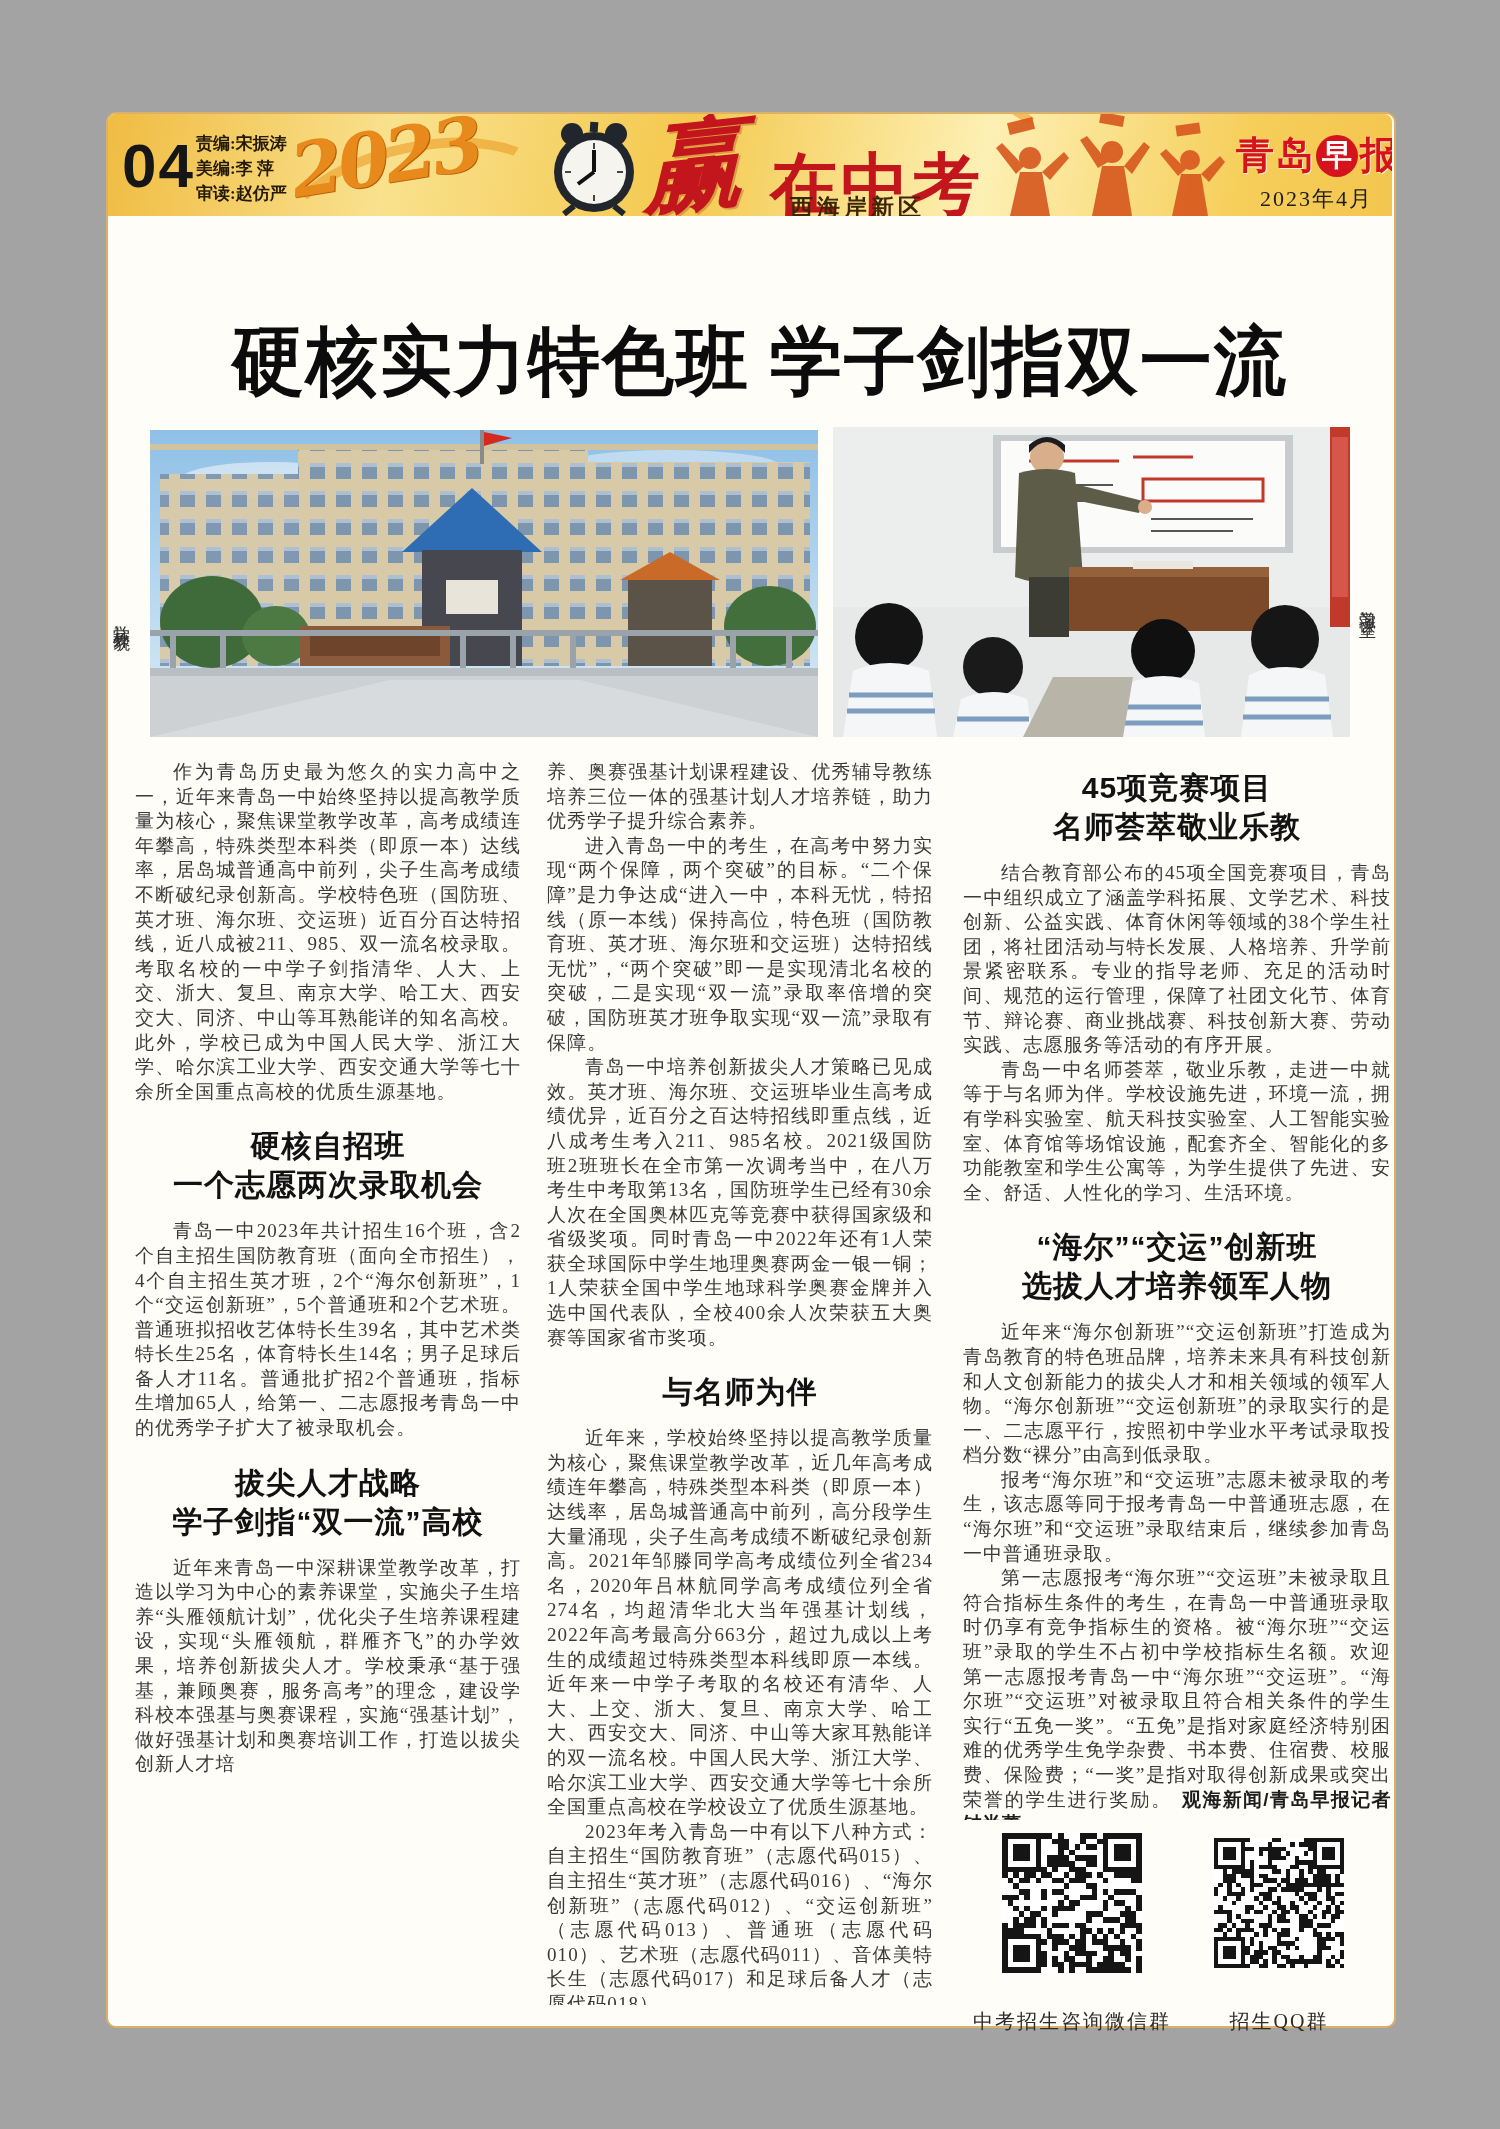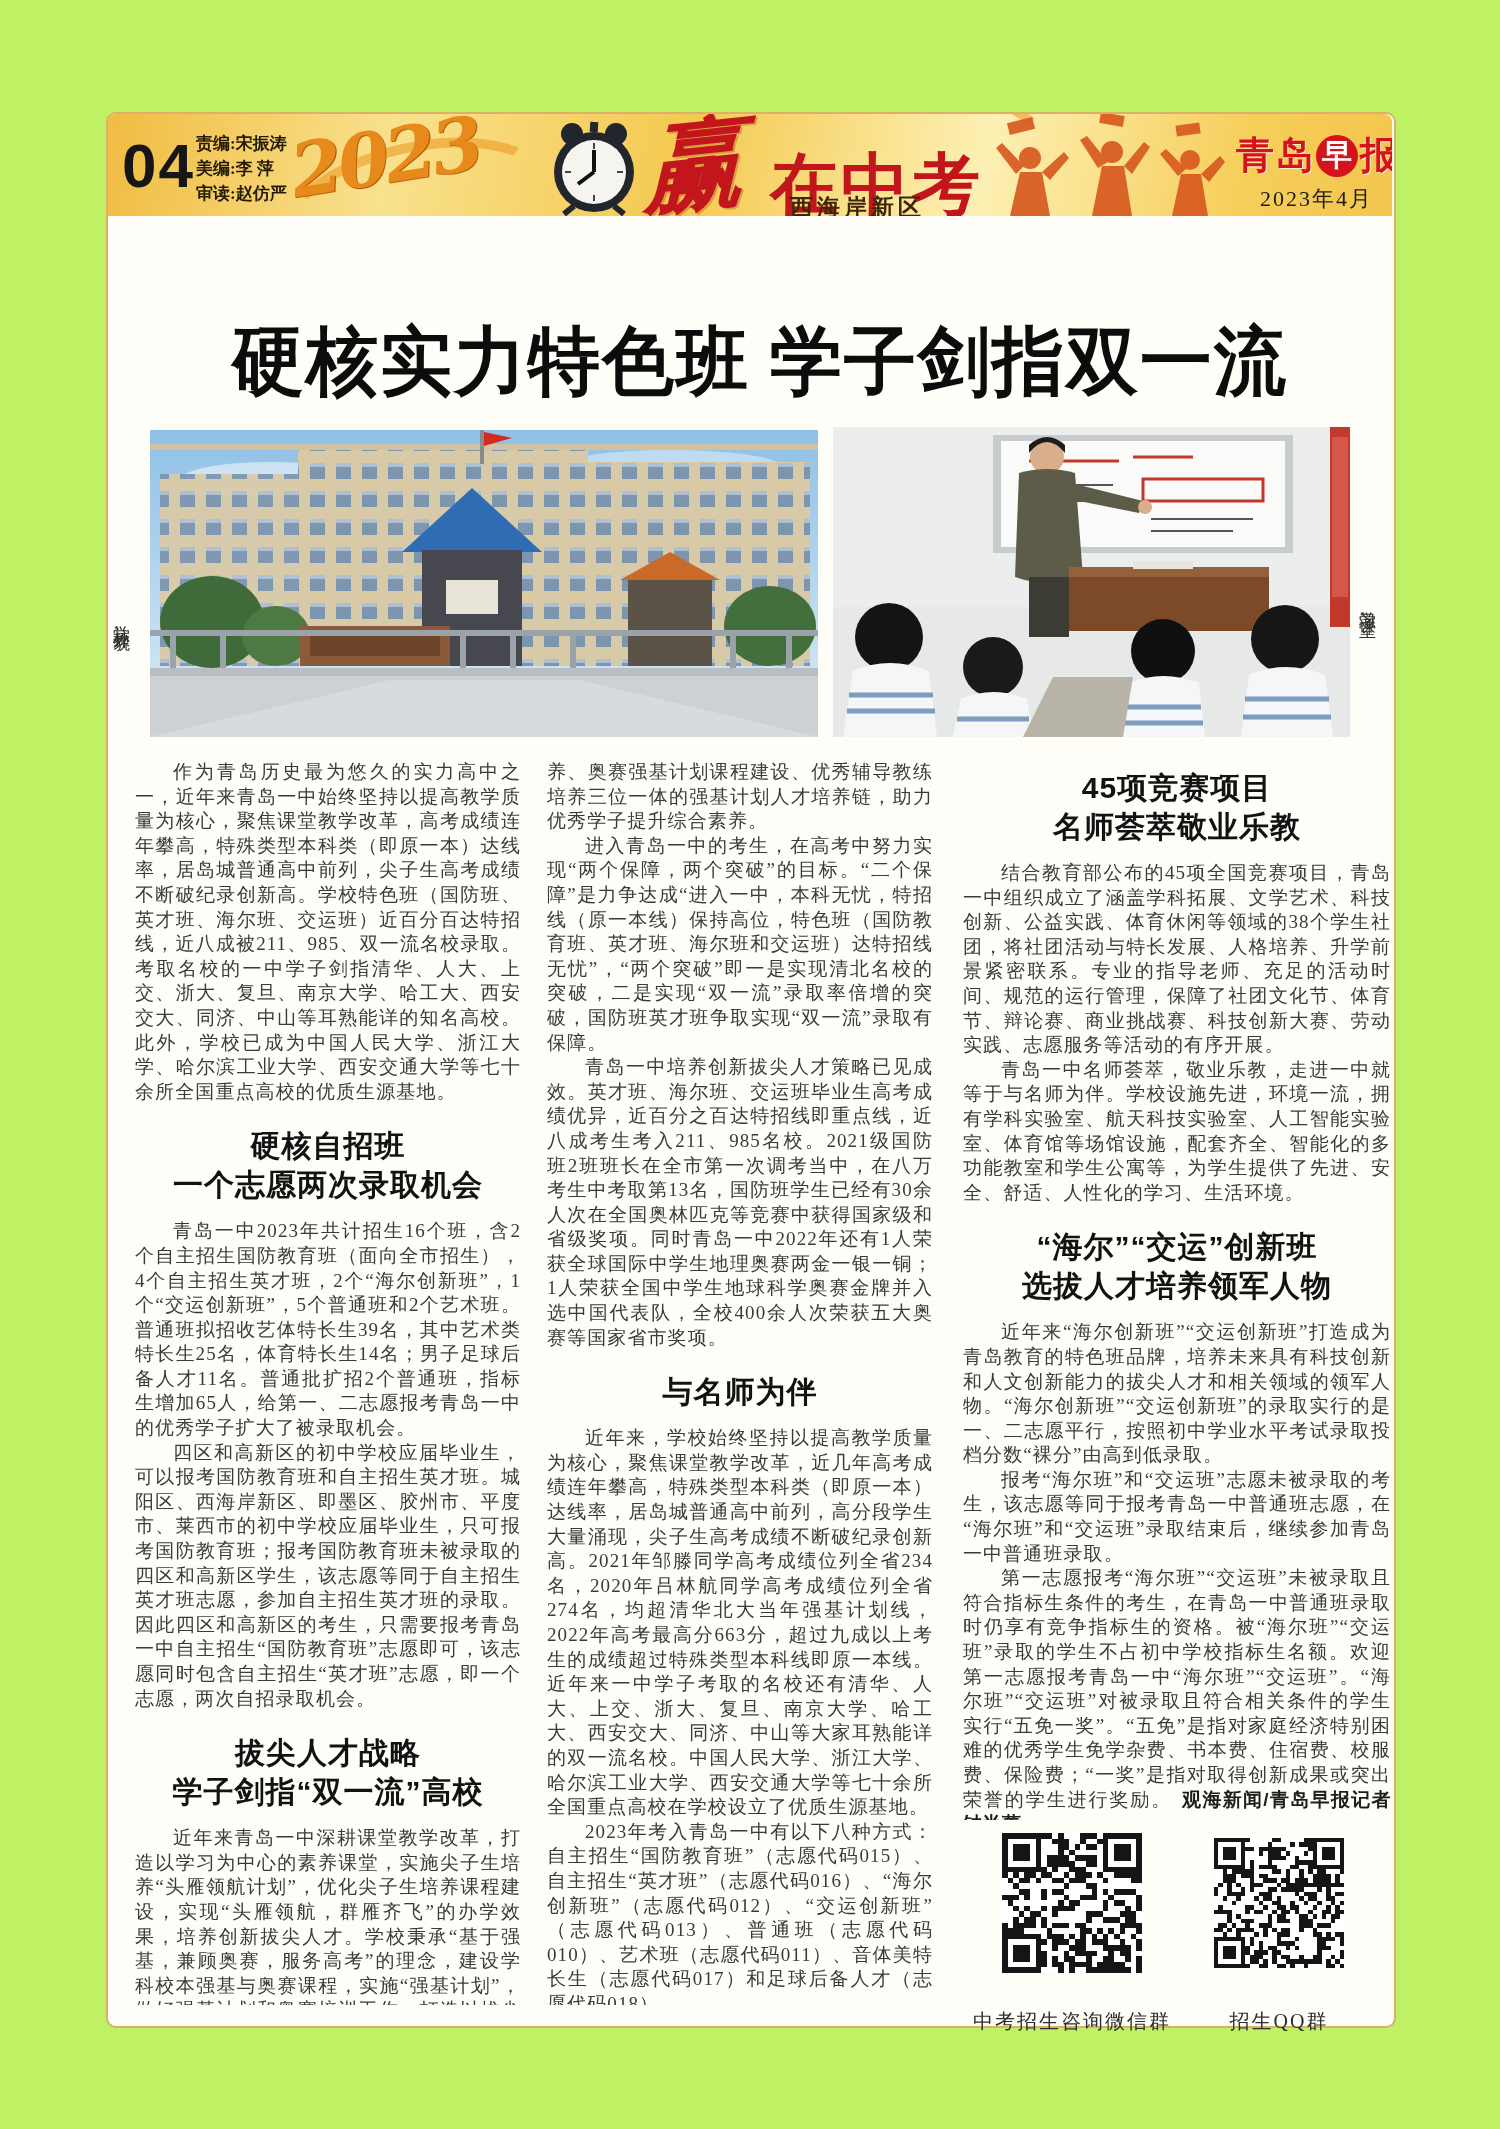--- a/index.html
+++ b/index.html
@@ -1,16 +1,16 @@
 <!DOCTYPE html>
 <html lang="zh"><head>
 <meta charset="utf-8">
 <style>
   html,body{margin:0;padding:0;background:#ffffff;}
-  #page{position:relative;width:1500px;height:2129px;background:#bef264;overflow:hidden;
+  #page{position:relative;width:1500px;height:2129px;background:#a3a3a3;overflow:hidden;
         font-family:"Liberation Serif","DejaVu Serif",serif;}
   
   .frame{position:absolute;left:106px;top:112px;width:1286px;height:1912px;
          border:2px solid #ddb069;border-radius:10px;background:#fffdf8;}
   
   .banner{position:absolute;left:108px;top:114px;width:1284px;height:102px;overflow:hidden;
           border-radius:8px 8px 0 0;
           background:linear-gradient(100deg,#f0bc42 0%,#f9e18d 22%,#f4c94f 45%,#fdf0b4 68%,#f6ce5a 88%,#f3c64e 100%);}
   .banner .swirl{position:absolute;border:10px solid rgba(235,150,30,.55);border-color:rgba(235,150,30,.55) transparent transparent transparent;border-radius:50%;}
   .sw1{left:170px;top:28px;width:260px;height:120px;transform:rotate(-12deg);}
@@ -240,21 +240,20 @@
   <div class="vcap vcap-left">学校外貌。</div>
   <div class="vcap vcap-right">学习课堂。</div>
 
   <div class="col col1">
     <p>作为青岛历史最为悠久的实力高中之一，近年来青岛一中始终坚持以提高教学质量为核心，聚焦课堂教学改革，高考成绩连年攀高，特殊类型本科类（即原一本）达线率，居岛城普通高中前列，尖子生高考成绩不断破纪录创新高。学校特色班（国防班、英才班、海尔班、交运班）近百分百达特招线，近八成被211、985、双一流名校录取。考取名校的一中学子剑指清华、人大、上交、浙大、复旦、南京大学、哈工大、西安交大、同济、中山等耳熟能详的知名高校。此外，学校已成为中国人民大学、浙江大学、哈尔滨工业大学、西安交通大学等七十余所全国重点高校的优质生源基地。</p>
     <h3 class="sec">
       <span>硬核自招班</span>
       <span>一个志愿两次录取机会</span>
     </h3>
     <p>青岛一中2023年共计招生16个班，含2个自主招生国防教育班（面向全市招生），4个自主招生英才班，2个“海尔创新班”，1个“交运创新班”，5个普通班和2个艺术班。普通班拟招收艺体特长生39名，其中艺术类特长生25名，体育特长生14名；男子足球后备人才11名。普通批扩招2个普通班，指标生增加65人，给第一、二志愿报考青岛一中的优秀学子扩大了被录取机会。</p>
-    <p>四区和高新区的初中学校应届毕业生，可以报考国防教育班和自主招生英才班。城阳区、西海岸新区、即墨区、胶州市、平度市、莱西市的初中学校应届毕业生，只可报考国防教育班；报考国防教育班未被录取的四区和高新区学生，该志愿等同于自主招生英才班志愿，参加自主招生英才班的录取。因此四区和高新区的考生，只需要报考青岛一中自主招生“国防教育班”志愿即可，该志愿同时包含自主招生“英才班”志愿，即一个志愿，两次自招录取机会。</p>
     <h3 class="sec">
       <span>拔尖人才战略</span>
       <span>学子剑指“双一流”高校</span>
     </h3>
     <p>近年来青岛一中深耕课堂教学改革，打造以学习为中心的素养课堂，实施尖子生培养“头雁领航计划”，优化尖子生培养课程建设，实现“头雁领航，群雁齐飞”的办学效果，培养创新拔尖人才。学校秉承“基于强基，兼顾奥赛，服务高考”的理念，建设学科校本强基与奥赛课程，实施“强基计划”，做好强基计划和奥赛培训工作，打造以拔尖创新人才培</p>
   </div>
 
   <div class="col col2">
     <p class="cont">养、奥赛强基计划课程建设、优秀辅导教练培养三位一体的强基计划人才培养链，助力优秀学子提升综合素养。</p>
     <p>进入青岛一中的考生，在高考中努力实现“两个保障，两个突破”的目标。“二个保障”是力争达成“进入一中，本科无忧，特招线（原一本线）保持高位，特色班（国防教育班、英才班、海尔班和交运班）达特招线无忧”，“两个突破”即一是实现清北名校的突破，二是实现“双一流”录取率倍增的突破，国防班英才班争取实现“双一流”录取有保障。</p>

